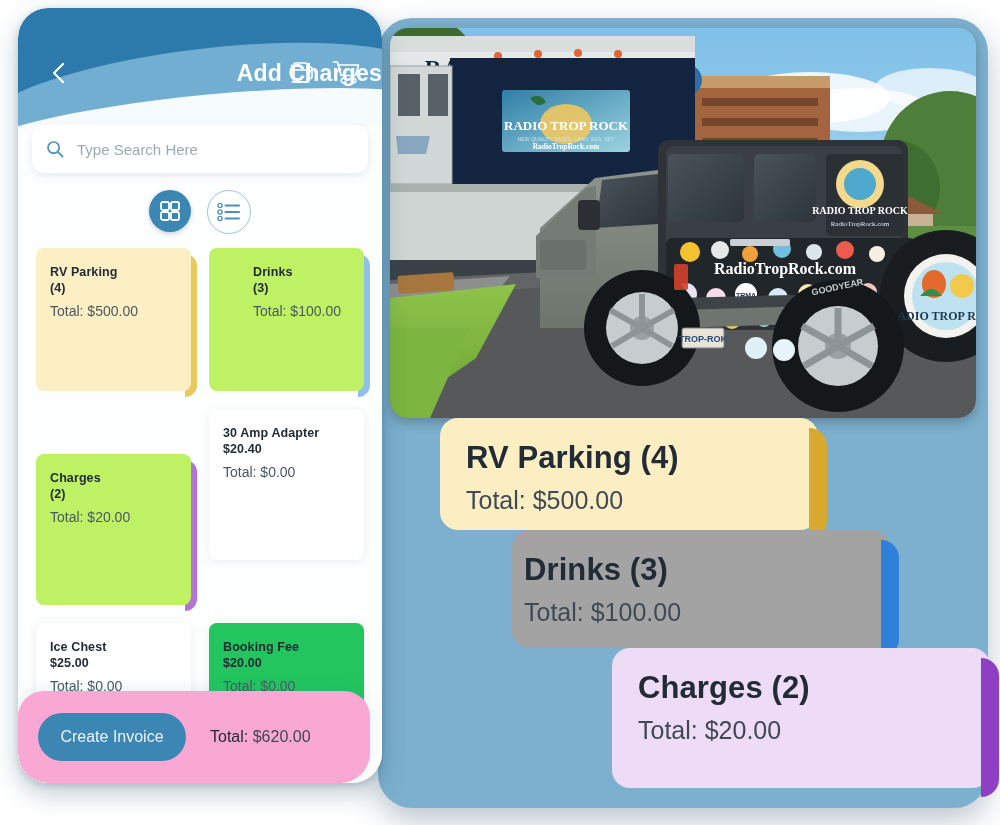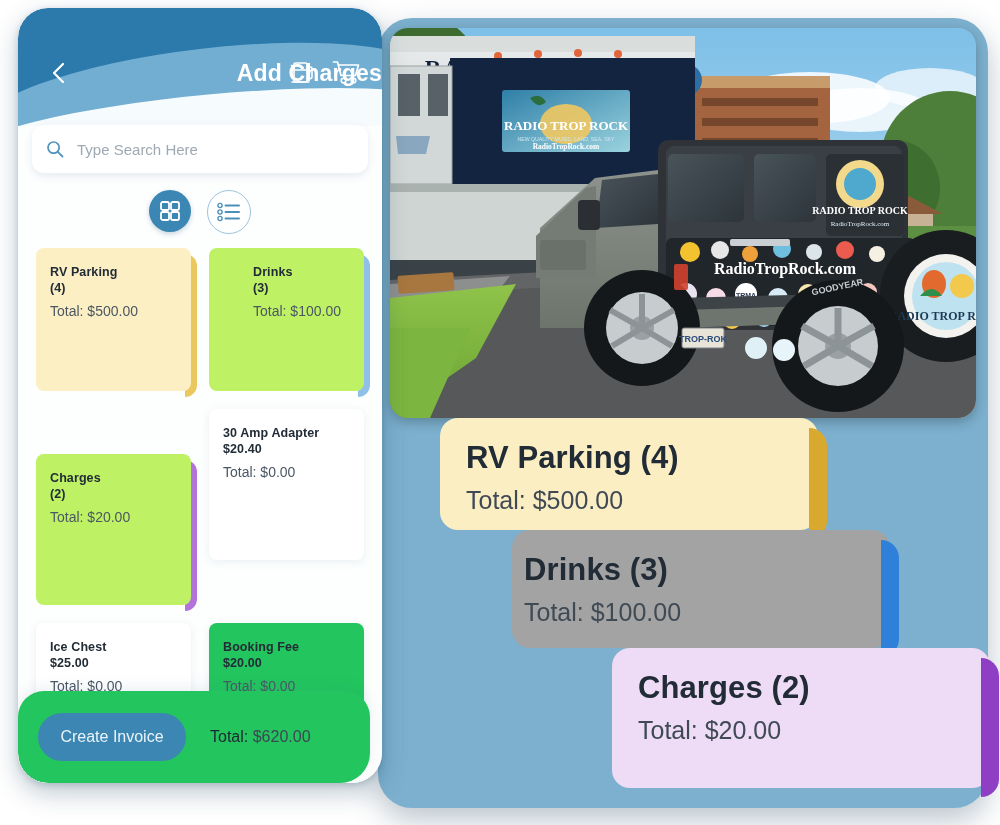--- a/index.html
+++ b/index.html
@@ -60,21 +60,21 @@
   .card .cname{font-size:12.5px;font-weight:700;color:#222c36;line-height:1.28;letter-spacing:.1px;}
   .card .ctot{font-size:14px;color:#4b5763;margin-top:7px;font-weight:400;}
   .card.tall{height:143px;}
   .card.mid{height:151px;}
   .card.short{height:84px;}
   .card.plain{background:#ffffff;box-shadow:0 2px 8px rgba(90,130,160,.12);}
   .add-btn{margin-top:12px;width:100%;height:34px;border:1.6px solid #3b86b2;border-radius:9px;
     background:#ffffff;color:#3b86b2;font-size:14px;font-family:"Liberation Sans",sans-serif;
     cursor:pointer;display:flex;align-items:center;justify-content:center;}
 
-  .footbar{position:absolute;left:0;bottom:0;width:352px;height:92px;background:#22c55e;
+  .footbar{position:absolute;left:0;bottom:0;width:352px;height:92px;background:#f9a8d4;
     border-radius:26px 26px 30px 30px;box-shadow:0 -4px 14px rgba(70,115,150,.10);
     display:flex;align-items:center;z-index:20;}
   .ci-btn{margin-left:20px;width:148px;height:48px;border-radius:26px;border:0;background:#3b86b2;
     color:#eaf4fa;font-size:16px;font-family:"Liberation Sans",sans-serif;cursor:pointer;
     display:flex;align-items:center;justify-content:center;}
   .foot-total{margin-left:24px;font-size:16px;color:#3d4752;}
   .foot-total b{color:#1d2730;font-weight:400;}
 
   
   #blueframe{position:absolute;left:378px;top:18px;width:610px;height:790px;

